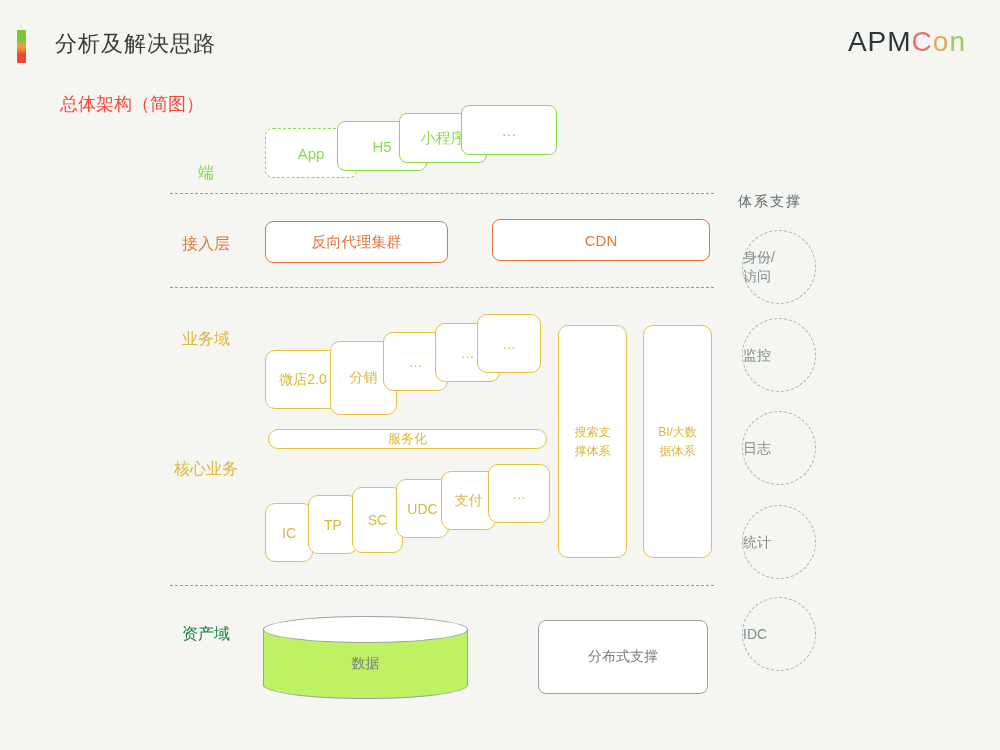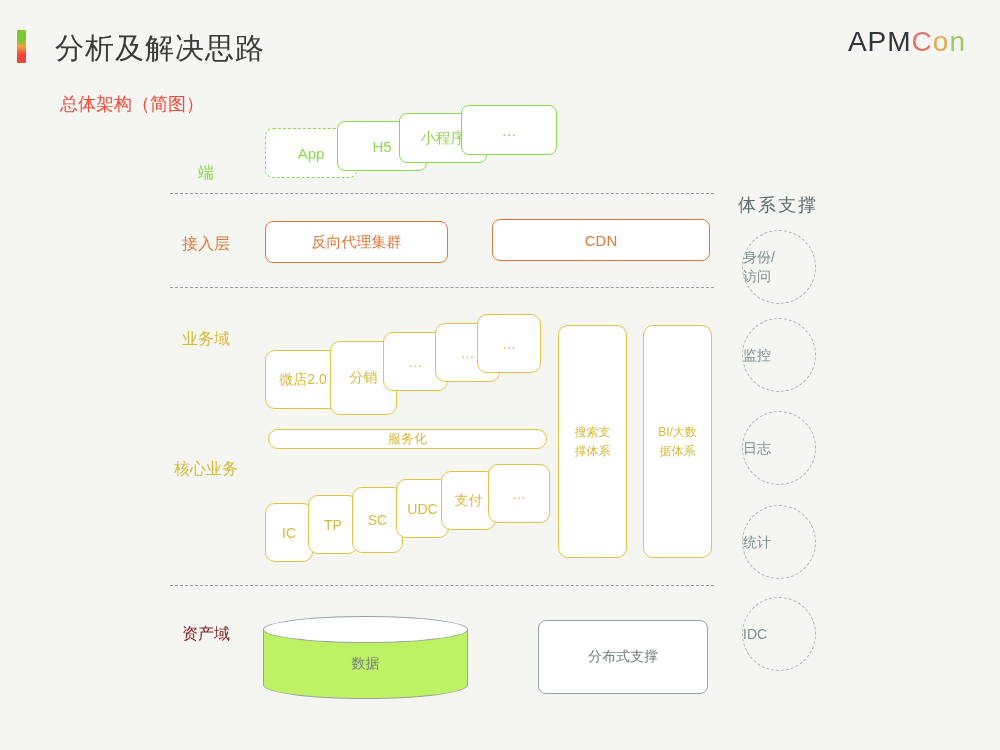--- a/index.html
+++ b/index.html
@@ -4,21 +4,21 @@
 <style>
   html,body { margin:0; padding:0; }
   .slide {
     position:relative; width:1000px; height:750px;
     background:#f5f5f2; overflow:hidden;
     font-family:"Liberation Sans","DejaVu Sans",sans-serif;
   }
   
   .accent-bar { position:absolute; left:17px; top:30px; width:9px; height:33px; border-radius:1px;
     background:linear-gradient(180deg,#7cc832 0%,#7cc832 30%,#f0a13a 50%,#ee4638 75%,#ee4638 100%); }
-  .slide-title { position:absolute; left:55px; top:29px; margin:0; font-size:29px; font-weight:500; color:#3a3a3a; letter-spacing:1px; }
+  .slide-title { position:absolute; left:55px; top:29px; margin:0; font-size:22px; font-weight:500; color:#3a3a3a; letter-spacing:1px; }
   .logo { position:absolute; right:34px; top:26px; font-size:28px; letter-spacing:1px; }
   .l-apm { color:#2e363a; font-weight:500; }
   .l-c { color:#e2756a; font-weight:300; }
   .l-o { color:#e6a94e; font-weight:300; }
   .l-n { color:#9ccb66; font-weight:300; }
   .subtitle { position:absolute; left:60px; top:92px; margin:0; font-size:18px; font-weight:400; color:#f8473b; }
 
   
   .box { position:absolute; background:#fff; box-sizing:border-box;
     display:flex; align-items:center; justify-content:center; text-align:center; }
@@ -27,22 +27,22 @@
   .orange-box { border:1px solid #e0783c; color:#e0783c; border-radius:8px; font-size:15px; }
   .yellow-box { border:1px solid #e3c243; color:#d9b93a; border-radius:10px; font-size:14px; }
   .pill { border-radius:11px; font-size:13px; }
   .tall { flex-direction:column; line-height:1.55; font-size:12px; }
   .gray-box { border:1px solid #97a3a2; color:#75807f; border-radius:8px; font-size:14px; }
 
   
   .sep { position:absolute; left:170px; width:544px; height:0; border-top:1px dashed #9b9b9b; }
   .row-label { position:absolute; left:166px; width:80px; text-align:center; font-size:16px; }
   .lbl-green { color:#84d944; } .lbl-orange { color:#e0783c; }
-  .lbl-yellow { color:#d9b93a; } .lbl-gray { color:#7f1d1d; }
-  .support-title { position:absolute; left:738px; top:193px; font-size:18px; color:#5c6b6a; letter-spacing:2px; }
+  .lbl-yellow { color:#d9b93a; } .lbl-gray { color:#15803d; }
+  .support-title { position:absolute; left:738px; top:193px; font-size:14px; color:#5c6b6a; letter-spacing:2px; }
 
   
   .circle { position:absolute; width:74px; height:74px; border:1px dashed #a6b0b0; border-radius:50%;
     display:flex; flex-direction:column; align-items:flex-start; justify-content:center;
     color:#7f8f8e; font-size:14px; line-height:1.35; box-sizing:border-box; }
 
   
   .cyl-body { position:absolute; left:263px; top:629px; width:205px; height:70px; background:#bef264;
     border:1px solid #97a3a2; border-top:none; border-radius:0 0 50% 50% / 0 0 14px 14px;
     display:flex; align-items:center; justify-content:center; color:#75807f; font-size:14px; box-sizing:border-box; }

